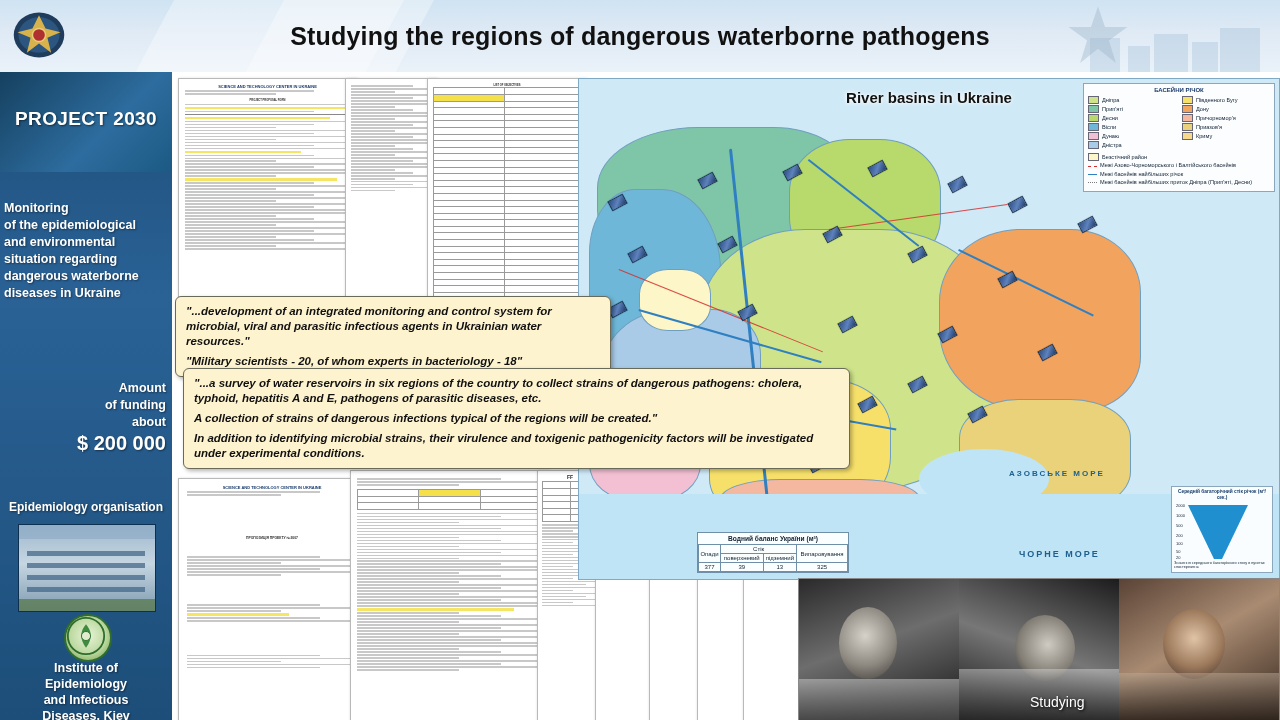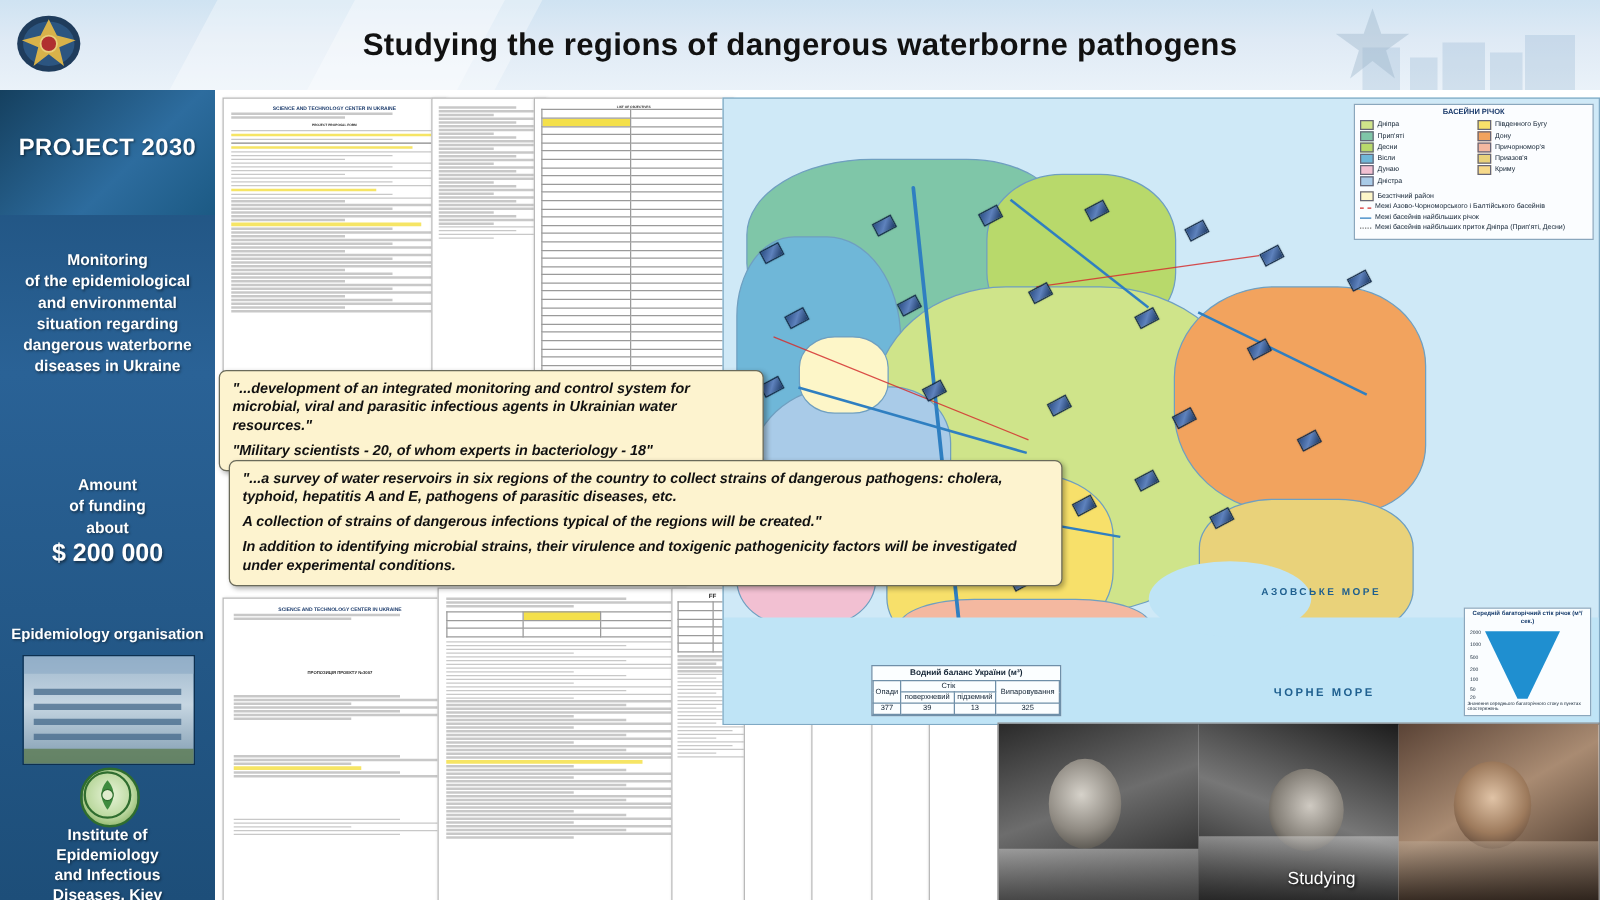--- a/index.html
+++ b/index.html
@@ -44,26 +44,26 @@
   #left-top{
     position:absolute;left:0;top:0;width:172px;height:100px;
     background:linear-gradient(135deg,#15405f 0%,#2d6c9e 60%,#1c5a84 100%);
   }
   #proj-title{
     position:absolute;left:0;top:36px;width:172px;text-align:center;
     font-size:19px;font-weight:bold;letter-spacing:.4px;
     text-shadow:1px 1px 2px rgba(0,0,0,.5);
   }
   #left-desc{
-    position:absolute;left:4px;top:128px;width:164px;text-align:center;
+    position:absolute;left:4px;top:128px;width:164px;text-align:left;
     font-size:12.5px;font-weight:bold;line-height:17px;
     text-shadow:1px 1px 2px rgba(0,0,0,.45);
   }
   #funding{
-    position:absolute;left:6px;top:308px;width:160px;text-align:center;
+    position:absolute;left:6px;top:308px;width:160px;text-align:right;
     font-size:12.5px;font-weight:bold;line-height:17px;
     text-shadow:1px 1px 2px rgba(0,0,0,.45);
   }
   #funding .amount{font-size:20px;display:block;margin-top:4px;}
   #part-org{
     position:absolute;left:4px;top:428px;width:164px;text-align:center;
     font-size:12px;font-weight:bold;text-shadow:1px 1px 2px rgba(0,0,0,.45);
   }
   #org-photo{
     position:absolute;left:18px;top:452px;width:136px;height:86px;
@@ -829,20 +829,21 @@
   <div class="mark" style="left:360px;top:250px;"></div>
   <div class="mark" style="left:460px;top:268px;"></div>
   <div class="mark" style="left:60px;top:300px;"></div>
   <div class="mark" style="left:170px;top:300px;"></div>
   <div class="mark" style="left:280px;top:320px;"></div>
   <div class="mark" style="left:390px;top:330px;"></div>
   <div class="mark" style="left:120px;top:370px;"></div>
   <div class="mark" style="left:230px;top:380px;"></div>
   <div class="mark" style="left:330px;top:300px;"></div>
 
+  <div id="map-title">River basins in Ukraine</div>
 
   <div id="legend">
     <div class="ltitle">БАСЕЙНИ РІЧОК</div>
     <div class="lcols">
       <div>
         <div class="lrow">
             <span class="sw" style="background:#cfe48a"></span>
             <span>Дніпра</span>
           </div>
         <div class="lrow">

